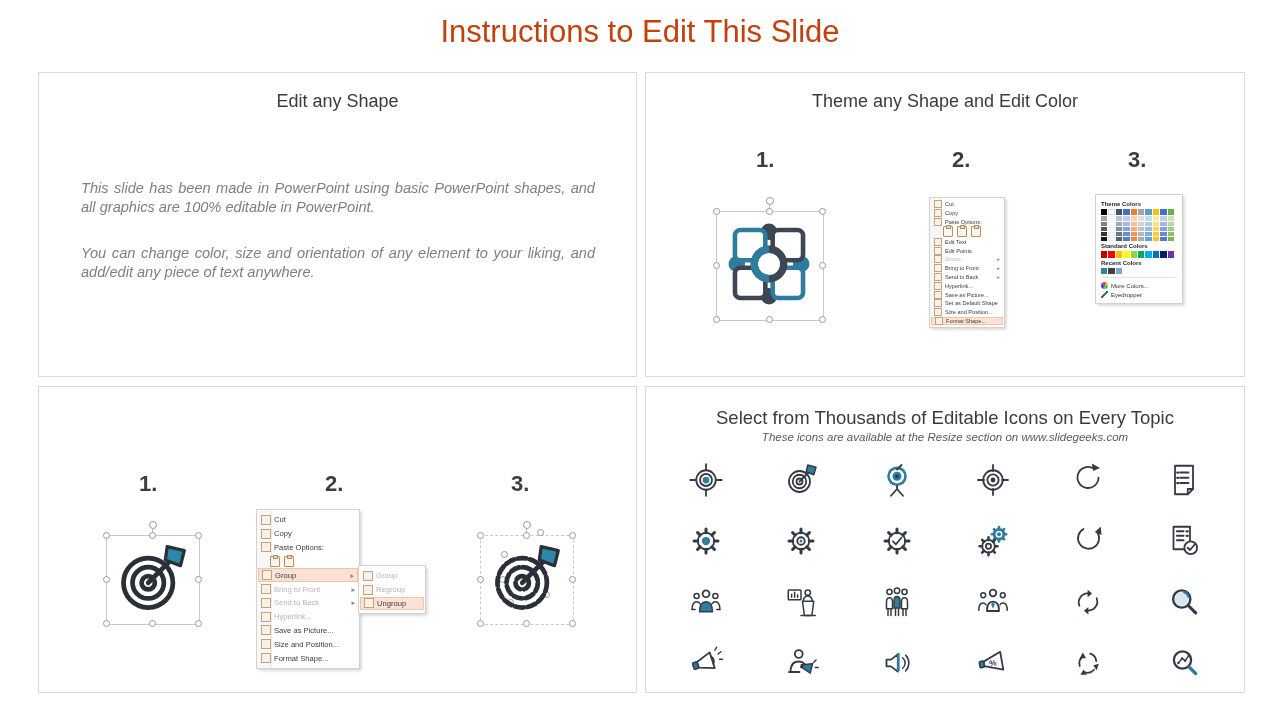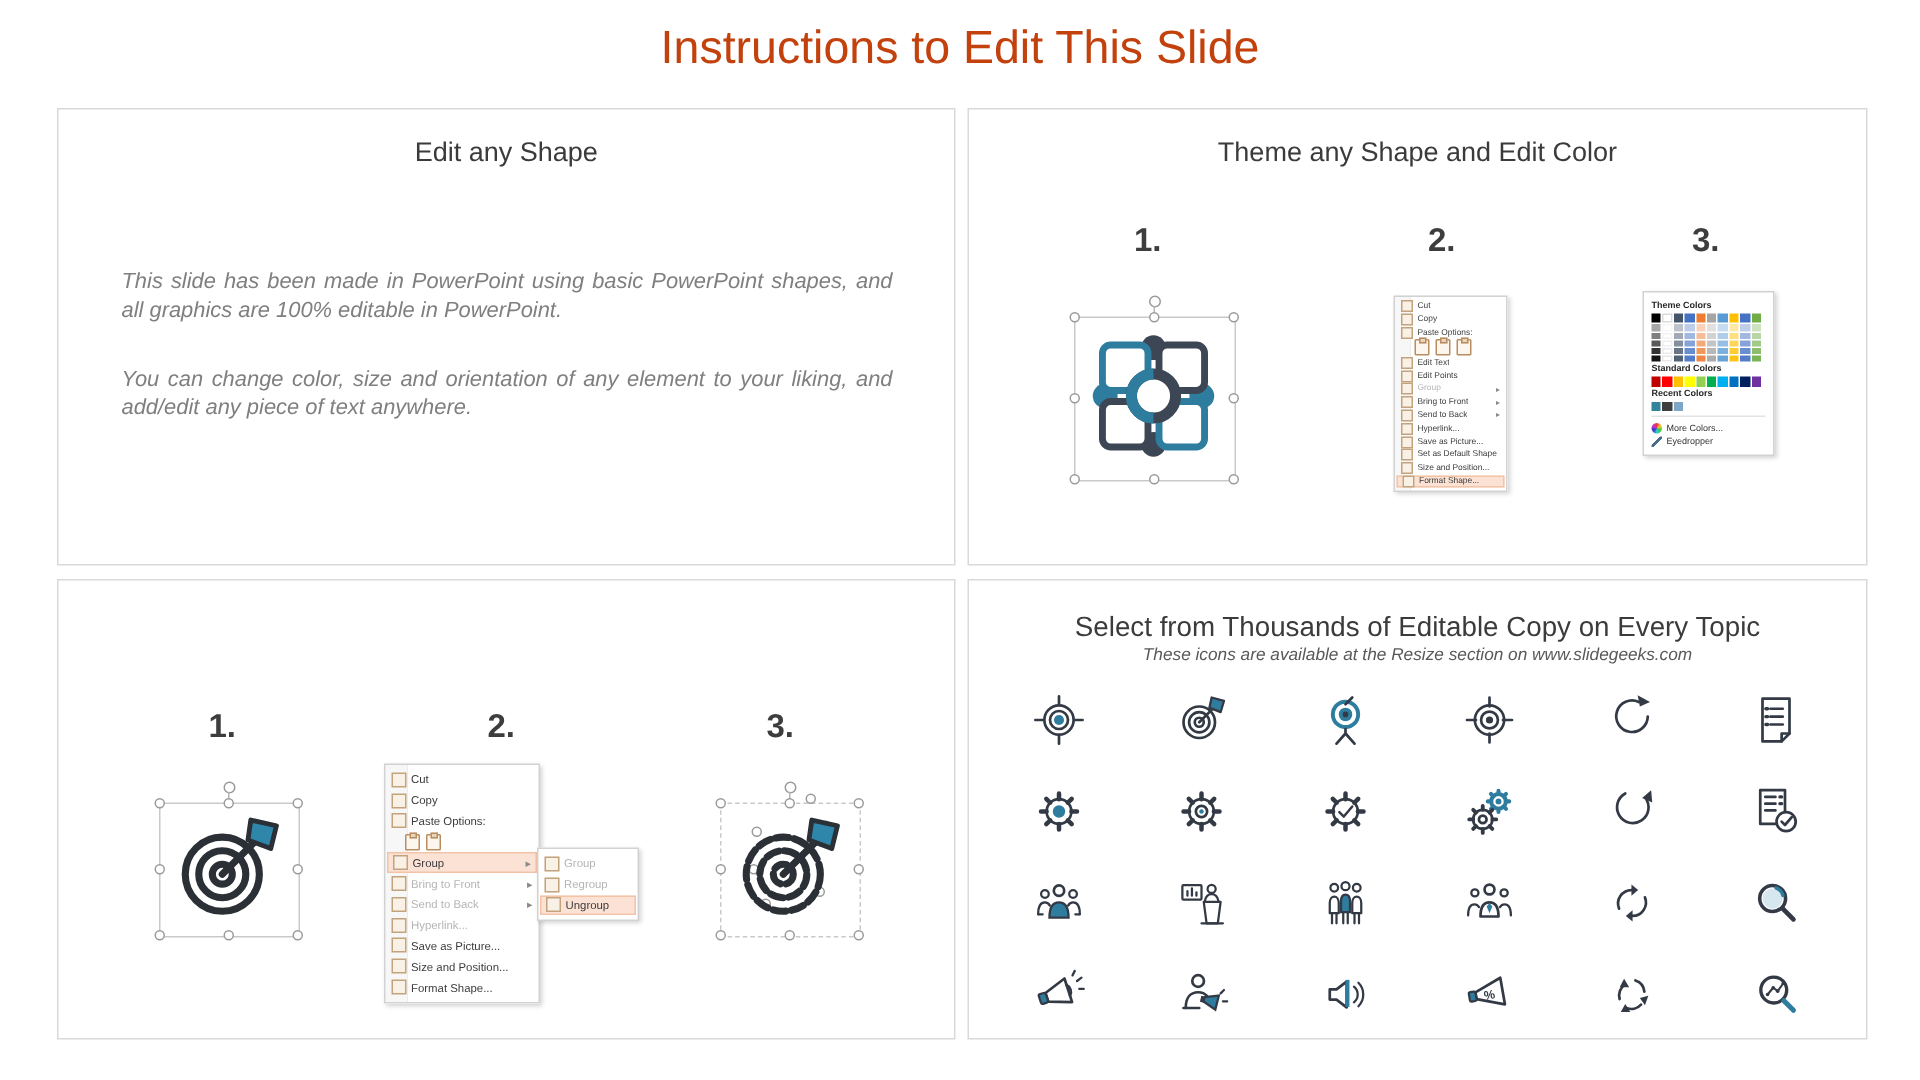--- a/index.html
+++ b/index.html
@@ -382,21 +382,21 @@
           <circle cx="36" cy="44" r="16.5"></circle>
           <circle cx="36" cy="44" r="7"></circle>
       </g>
       <path d="M36 44 L62 18" fill="none" stroke="#2b2f36" stroke-width="5" stroke-linecap="round"></path>
       <polygon points="56,6 74,10 70,26 54,20" fill="#2e86ab" stroke="#2b2f36" stroke-width="3.4" stroke-linejoin="round"></polygon>
     </svg>
   </div>
 </div>
 
 <div class="panel" id="panel-library">
-  <div class="panel-heading" style="top:20px;font-size:18.5px;">Select from Thousands of Editable Copy on Every Topic</div>
+  <div class="panel-heading" style="top:20px;font-size:18.5px;">Select from Thousands of Editable Icons on Every Topic</div>
   <div class="panel-heading" style="top:44px;font-size:11.5px;font-style:italic;color:#595959;">These icons are available at the Resize section on www.slidegeeks.com</div>
   <div class="icon-grid" id="icon-grid">
       <div class="cell">
         <svg viewBox="0 0 48 48">
           <g class="ink">
             <circle cx="24" cy="24" r="13"></circle>
             <circle cx="24" cy="24" r="8"></circle>
             <path d="M24 3v7M24 38v7M3 24h7M38 24h7"></path>
           </g>
           <circle cx="24" cy="24" r="4.5" fill="#2e7c9e"></circle>

